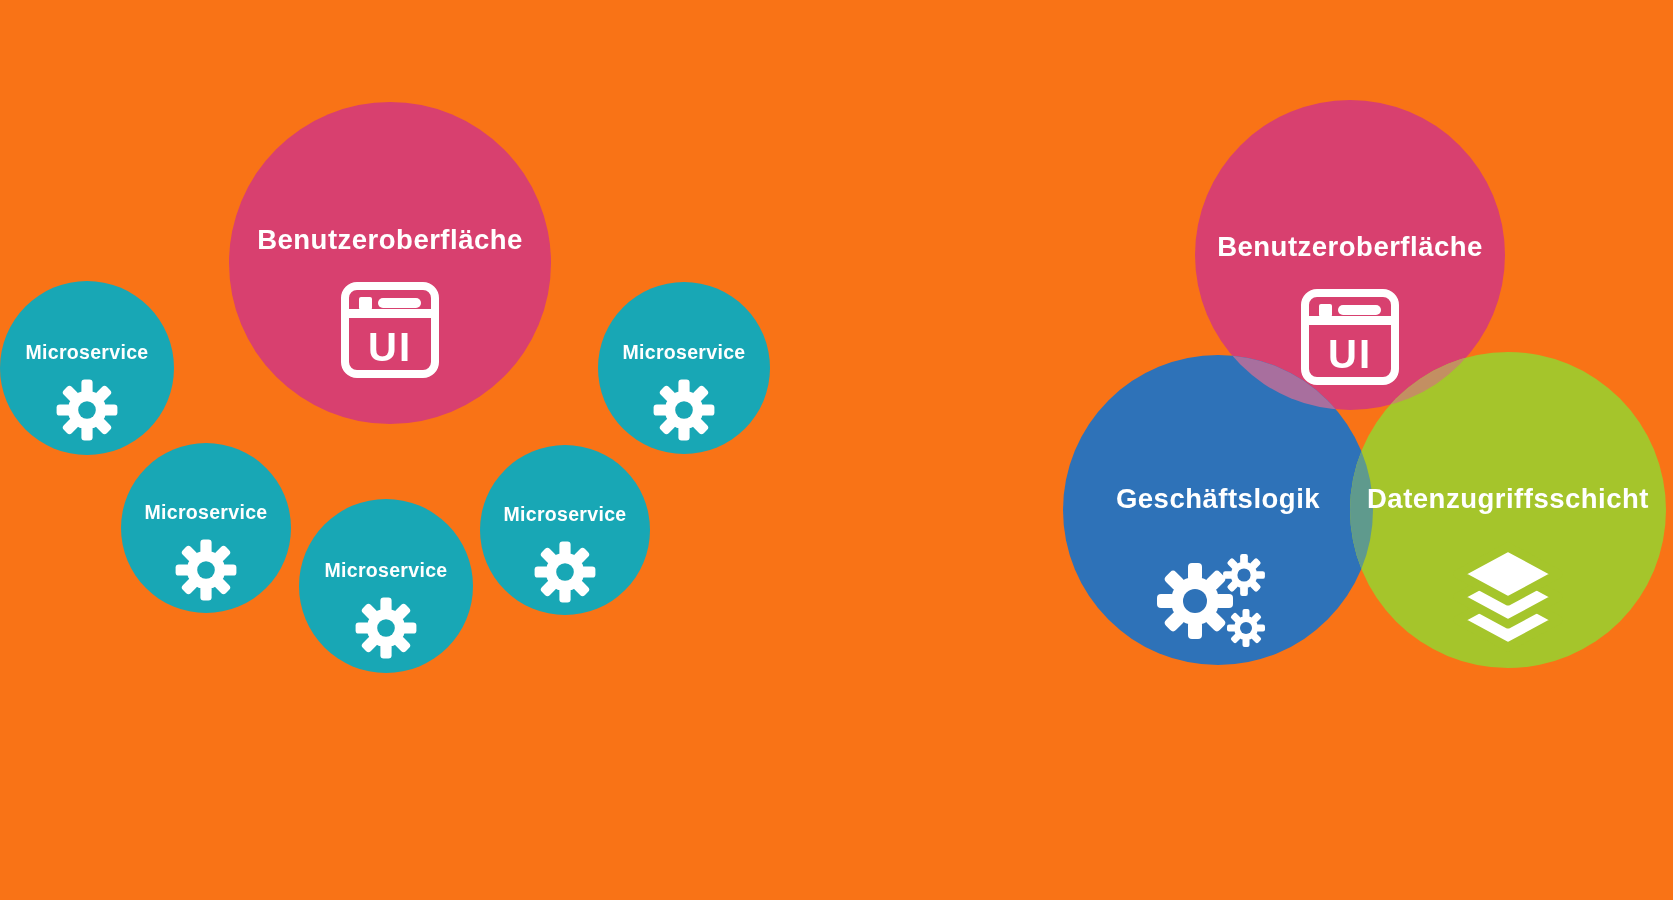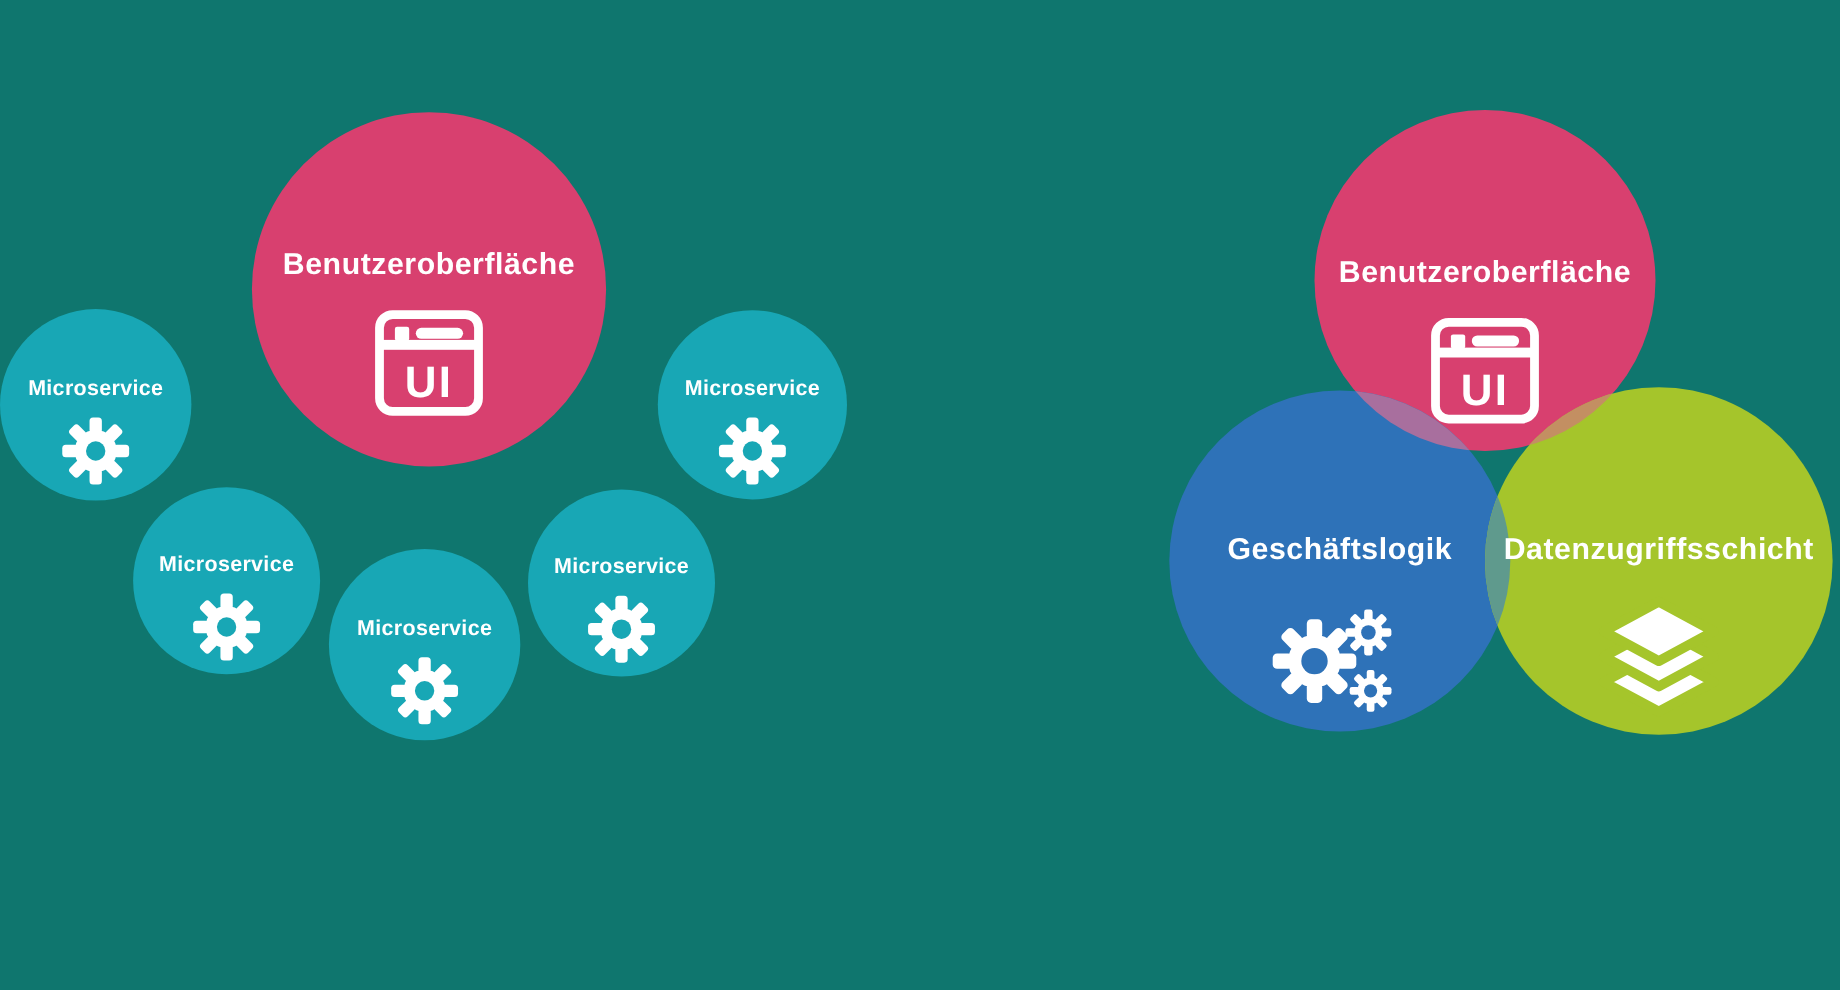--- a/index.html
+++ b/index.html
@@ -1,16 +1,16 @@
 <!DOCTYPE html>
 <html><head>
 <meta charset="utf-8">
 <style>
   html,body{margin:0;padding:0;background:#fff;}
-  #stage{position:relative;width:1673px;height:900px;background:#0f766e;overflow:hidden;}
+  #stage{position:relative;width:1673px;height:900px;background:#f97316;overflow:hidden;}
   #stage svg{position:absolute;left:0;top:0;}
   .lbl{font-family:"Liberation Sans", sans-serif;font-weight:700;fill:#ffffff;}
   .lbl-lg{font-size:27.5px;letter-spacing:0.5px;}
   .lbl-sm{font-size:19.5px;letter-spacing:0.3px;}
   .lbl-ui{font-size:40px;letter-spacing:2px;}
 </style>
 </head>
 <body>
 
 <div id="stage">

